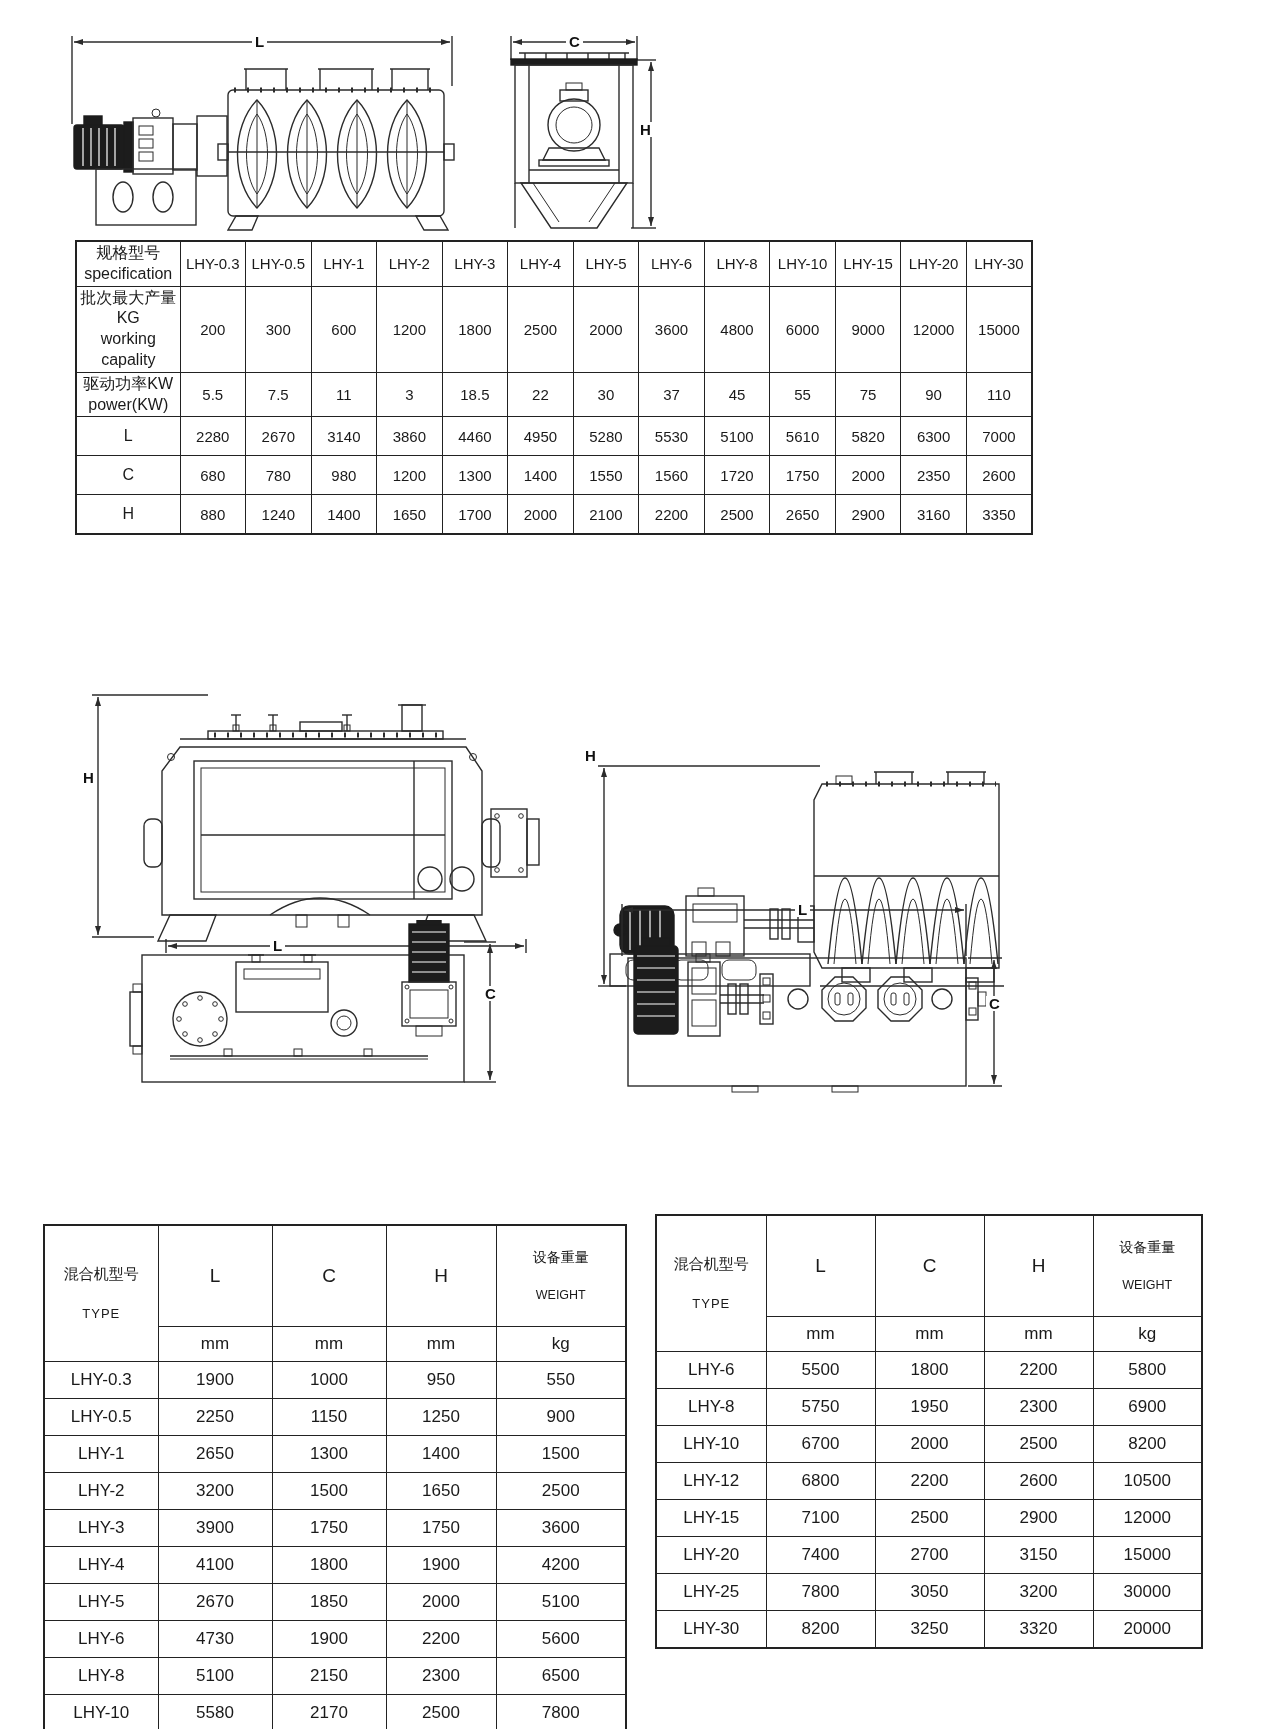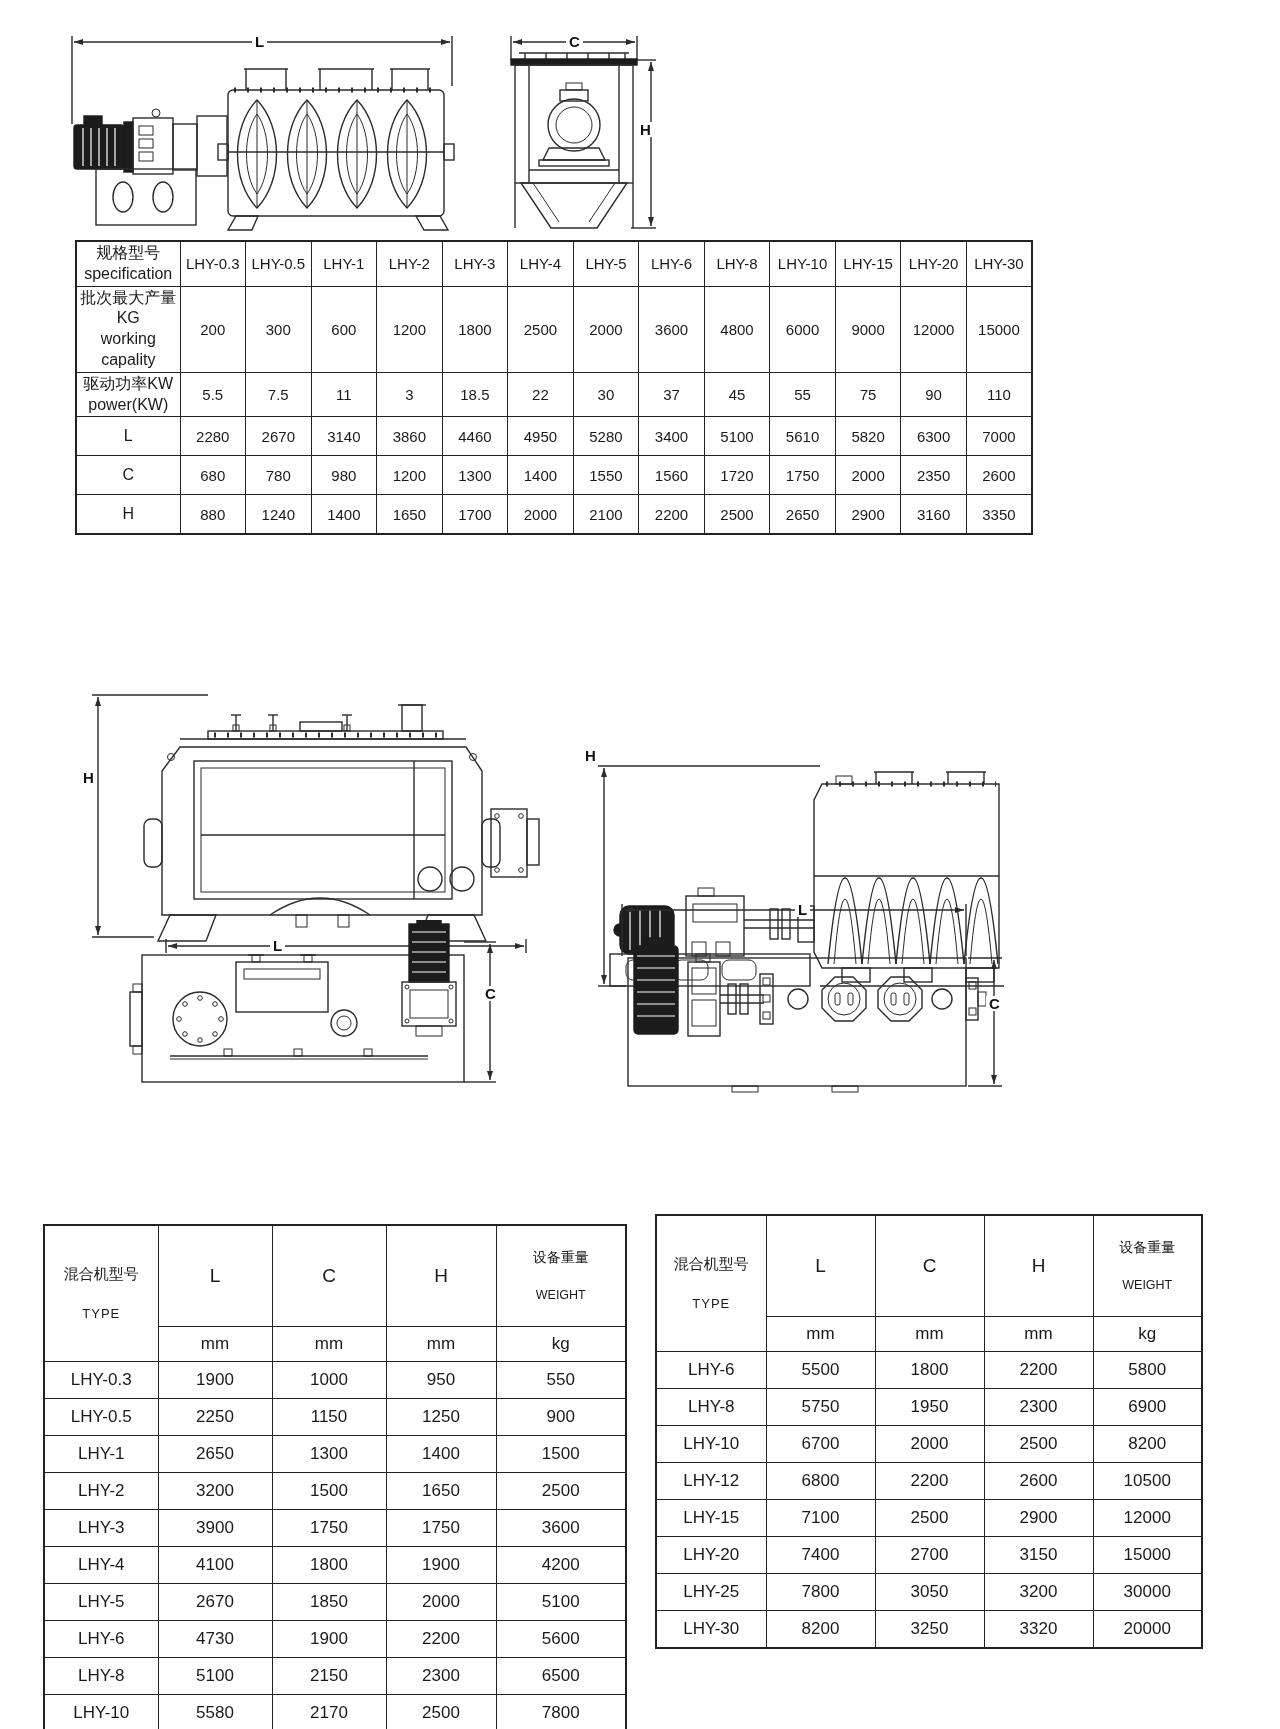--- a/index.html
+++ b/index.html
@@ -404,21 +404,21 @@
         </tr>
         <tr>
           <td>L</td>
           <td>2280</td>
           <td>2670</td>
           <td>3140</td>
           <td>3860</td>
           <td>4460</td>
           <td>4950</td>
           <td>5280</td>
-          <td>3400</td>
+          <td>5530</td>
           <td>5100</td>
           <td>5610</td>
           <td>5820</td>
           <td>6300</td>
           <td>7000</td>
         </tr>
         <tr>
           <td>C</td>
           <td>680</td>
           <td>780</td>

